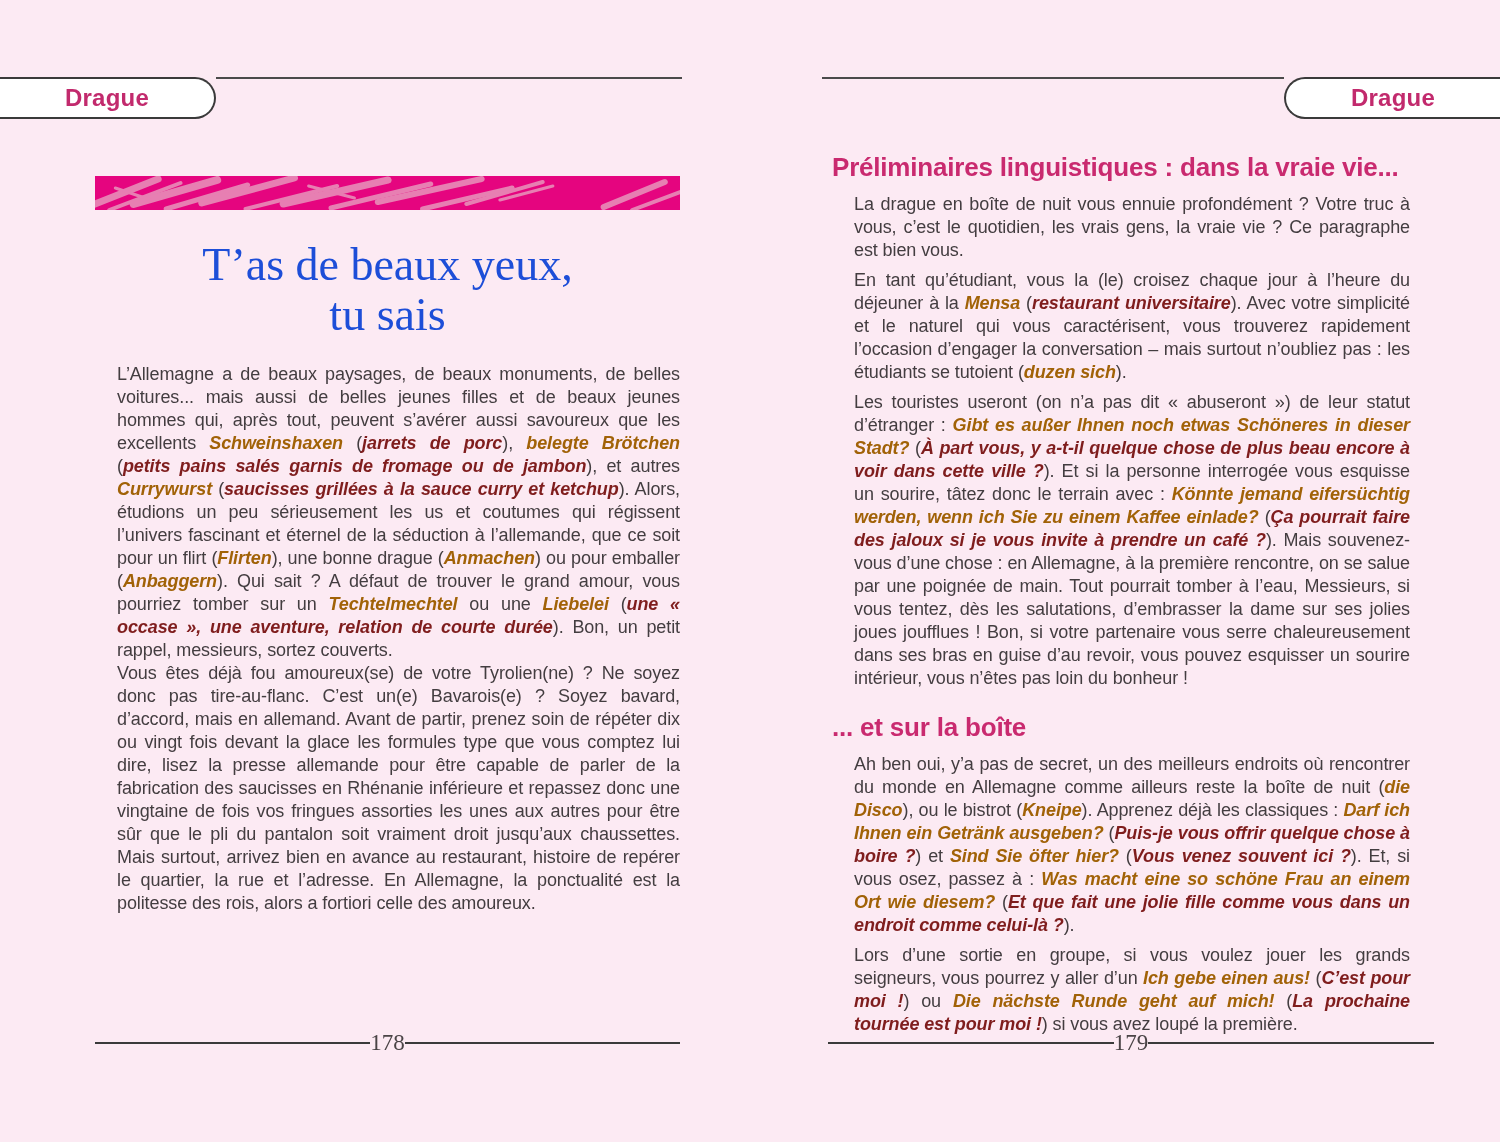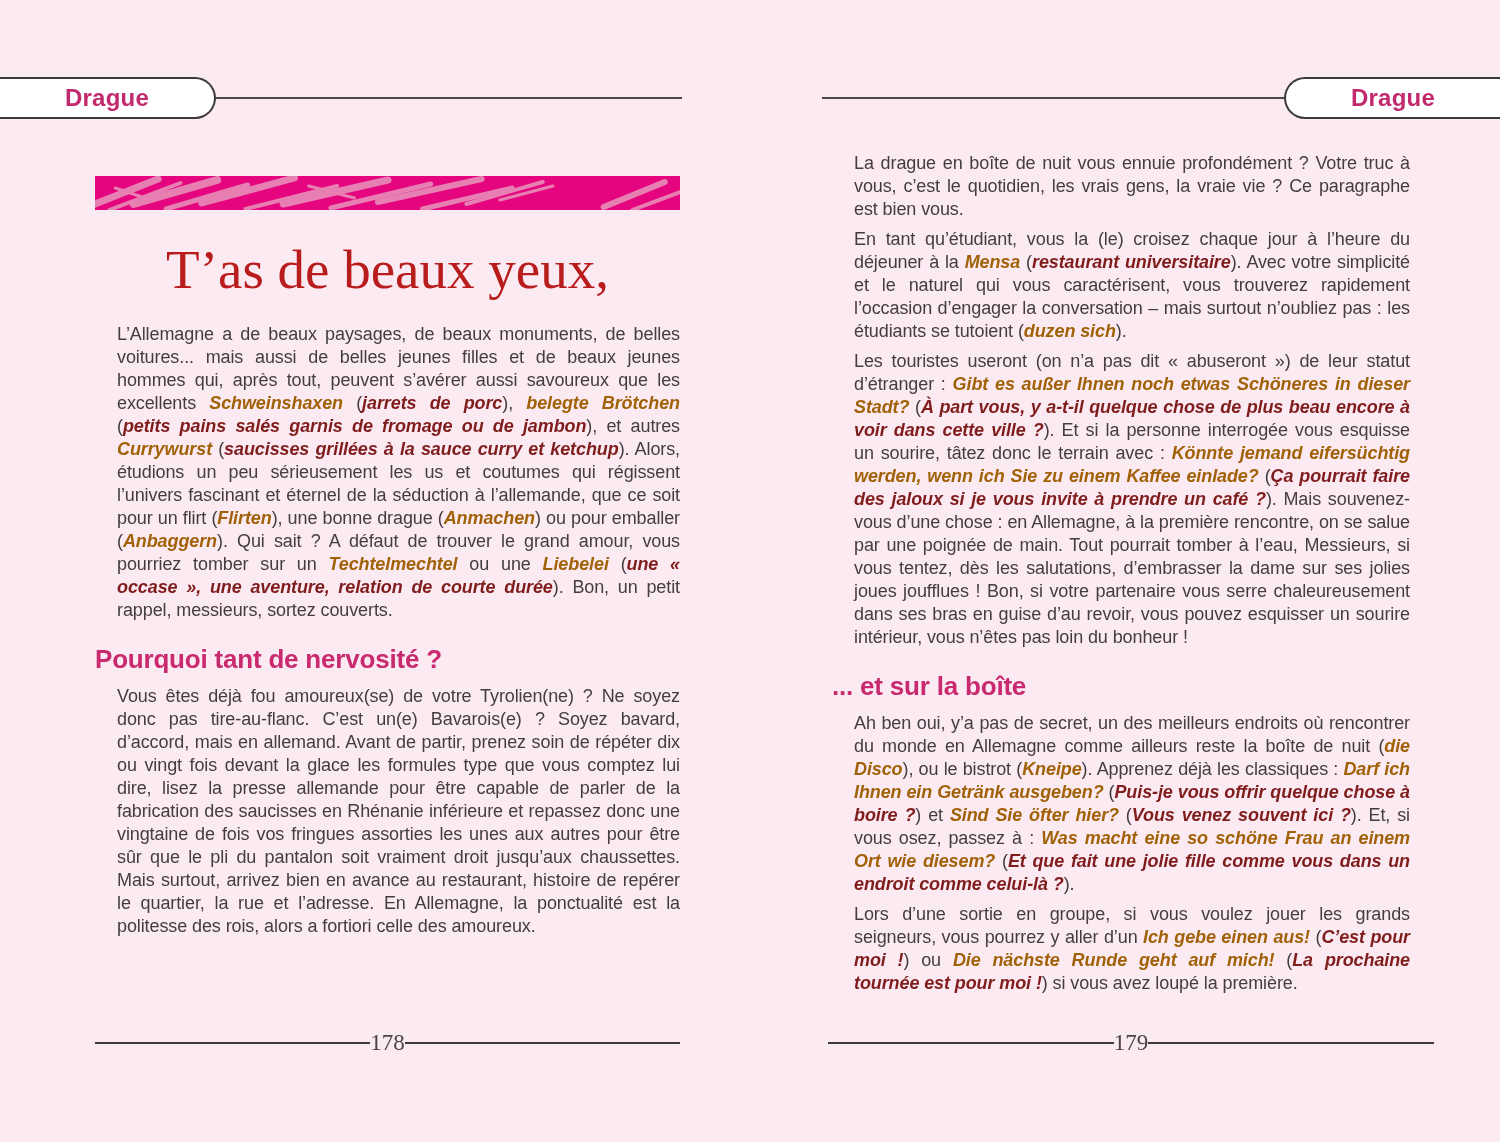--- a/index.html
+++ b/index.html
@@ -9,21 +9,21 @@
     font-family:"Liberation Sans",sans-serif;
     color:#433d40;
     overflow:hidden;
   }
   .spread{position:relative;width:1500px;height:1142px;}
   .page{position:absolute;top:0;width:750px;height:1142px;}
   .page.left{left:0;}
   .page.right{left:750px;}
 
   
-  .hdr{position:absolute;top:77px;display:flex;align-items:center;}
+  .hdr{position:absolute;top:77px;display:flex;}
   .hdr.l{left:0;width:682px;}
   .hdr.r{left:72px;width:678px;}
   .tab{
     box-sizing:border-box;height:42px;width:216px;
     background:#ffffff;border:2px solid #3a3a3a;
     display:flex;align-items:center;justify-content:center;
     font-weight:bold;font-size:24px;color:#c22a6d;letter-spacing:0.2px;
   }
   .tab.l{border-left:none;border-radius:0 21px 21px 0;}
   .tab.r{border-right:none;border-radius:21px 0 0 21px;}
@@ -31,22 +31,22 @@
 
   
   .content-l{position:absolute;left:95px;top:176px;width:585px;}
   .content-r{position:absolute;left:82px;top:152px;width:578px;}
 
   .banner{height:34px;width:100%;}
   .banner svg{display:block;width:100%;height:100%;}
 
   .title{
     font-family:"Liberation Serif","DejaVu Serif",serif;
-    font-weight:normal;color:#b91c1c;
-    font-size:55px;line-height:1.08;text-align:center;
+    font-weight:normal;color:#1d4ed8;
+    font-size:46px;line-height:1.08;text-align:center;
     margin:30px 0 24px 0;
   }
 
   h2.sect{
     font-size:26px;font-weight:bold;color:#c92a6f;
     margin:22px 0 10px 0;letter-spacing:-0.2px;
   }
   h2.sect.first{margin-top:0;}
 
   .body{
@@ -103,25 +103,25 @@
             <line x1="500" y1="31" x2="560" y2="6" stroke-width="6"></line>
             <line x1="528" y1="34" x2="578" y2="15" stroke-width="4"></line>
             <line x1="20" y1="12" x2="55" y2="24" stroke-width="3"></line>
             <line x1="210" y1="10" x2="255" y2="22" stroke-width="3"></line>
           </g>
         </svg>
       </div>
 
       <h1 class="title">
         <span>T’as de beaux yeux,</span><br>
+        <span>tu sais</span>
       </h1>
 
       <div class="body ind"><span>L’Allemagne a de beaux paysages, de beaux monuments, de belles voitures... mais aussi de belles jeunes filles et de beaux jeunes hommes qui, après tout, peuvent s’avérer aussi savoureux que les excellents </span><span class="de">Schweinshaxen</span><span> (</span><span class="tr">jarrets de porc</span><span>), </span><span class="de">belegte Brötchen</span><span> (</span><span class="tr">petits pains salés garnis de fromage ou de jambon</span><span>), et autres </span><span class="de">Currywurst</span><span> (</span><span class="tr">saucisses grillées à la sauce curry et ketchup</span><span>). Alors, étudions un peu sérieusement les us et coutumes qui régissent l’univers fascinant et éternel de la séduction à l’allemande, que ce soit pour un flirt (</span><span class="de">Flirten</span><span>), une bonne drague (</span><span class="de">Anmachen</span><span>) ou pour emballer (</span><span class="de">Anbaggern</span><span>). Qui sait ? A défaut de trouver le grand amour, vous pourriez tomber sur un </span><span class="de">Techtelmechtel</span><span> ou une </span><span class="de">Liebelei</span><span> (</span><span class="tr">une « occase », une aventure, relation de courte durée</span><span>). Bon, un petit rappel, messieurs, sortez couverts.</span></div>
 
-      <h2 class="sect">Pourquoi tant de nervosité ?</h2>
       <div class="body">
           <p class="para"><span>Vous êtes déjà fou amoureux(se) de votre Tyrolien(ne) ? Ne soyez donc pas tire-au-flanc. C’est un(e) Bavarois(e) ? Soyez bavard, d’accord, mais en allemand. Avant de partir, prenez soin de répéter dix ou vingt fois devant la glace les formules type que vous comptez lui dire, lisez la presse allemande pour être capable de parler de la fabrication des saucisses en Rhénanie inférieure et repassez donc une vingtaine de fois vos fringues assorties les unes aux autres pour être sûr que le pli du pantalon soit vraiment droit jusqu’aux chaussettes. Mais surtout, arrivez bien en avance au restaurant, histoire de repérer le quartier, la rue et l’adresse. En Allemagne, la ponctualité est la politesse des rois, alors a fortiori celle des amoureux.</span></p>
         </div>
     </div>
 
     <footer class="footer l">
       <span class="fline"></span>
       <span class="pnum">178</span>
       <span class="fline"></span>
     </footer>
@@ -129,20 +129,21 @@
 
   <section class="page right">
     <header class="hdr r">
       <div class="hrule"></div>
       <div class="tab r">
         <span>Drague</span>
       </div>
     </header>
 
     <div class="content-r">
+      <h2 class="sect first">Préliminaires linguistiques : dans la vraie vie...</h2>
       <div class="body">
           <p class="para"><span>La drague en boîte de nuit vous ennuie profondément ? Votre truc à vous, c’est le quotidien, les vrais gens, la vraie vie ? Ce paragraphe est bien vous.</span></p>
           <p class="para"><span>En tant qu’étudiant, vous la (le) croisez chaque jour à l’heure du déjeuner à la </span><span class="de">Mensa</span><span> (</span><span class="tr">restaurant universitaire</span><span>). Avec votre simplicité et le naturel qui vous caractérisent, vous trouverez rapidement l’occasion d’engager la conversation – mais surtout n’oubliez pas : les étudiants se tutoient (</span><span class="de">duzen sich</span><span>).</span></p>
           <p class="para"><span>Les touristes useront (on n’a pas dit « abuseront ») de leur statut d’étranger : </span><span class="de">Gibt es außer Ihnen noch etwas Schöneres in dieser Stadt?</span><span> (</span><span class="tr">À part vous, y a-t-il quelque chose de plus beau encore à voir dans cette ville ?</span><span>). Et si la personne interrogée vous esquisse un sourire, tâtez donc le terrain avec : </span><span class="de">Könnte jemand eifersüchtig werden, wenn ich Sie zu einem Kaffee einlade?</span><span> (</span><span class="tr">Ça pourrait faire des jaloux si je vous invite à prendre un café ?</span><span>). Mais souvenez-vous d’une chose : en Allemagne, à la première rencontre, on se salue par une poignée de main. Tout pourrait tomber à l’eau, Messieurs, si vous tentez, dès les salutations, d’embrasser la dame sur ses jolies joues joufflues ! Bon, si votre partenaire vous serre chaleureusement dans ses bras en guise d’au revoir, vous pouvez esquisser un sourire intérieur, vous n’êtes pas loin du bonheur !</span></p>
         </div>
 
       <h2 class="sect">... et sur la boîte</h2>
       <div class="body">
           <p class="para"><span>Ah ben oui, y’a pas de secret, un des meilleurs endroits où rencontrer du monde en Allemagne comme ailleurs reste la boîte de nuit (</span><span class="de">die Disco</span><span>), ou le bistrot (</span><span class="de">Kneipe</span><span>). Apprenez déjà les classiques : </span><span class="de">Darf ich Ihnen ein Getränk ausgeben?</span><span> (</span><span class="tr">Puis-je vous offrir quelque chose à boire ?</span><span>) et </span><span class="de">Sind Sie öfter hier?</span><span> (</span><span class="tr">Vous venez souvent ici ?</span><span>). Et, si vous osez, passez à : </span><span class="de">Was macht eine so schöne Frau an einem Ort wie diesem?</span><span> (</span><span class="tr">Et que fait une jolie fille comme vous dans un endroit comme celui-là ?</span><span>).</span></p>
           <p class="para"><span>Lors d’une sortie en groupe, si vous voulez jouer les grands seigneurs, vous pourrez y aller d’un </span><span class="de">Ich gebe einen aus!</span><span> (</span><span class="tr">C’est pour moi !</span><span>) ou </span><span class="de">Die nächste Runde geht auf mich!</span><span> (</span><span class="tr">La prochaine tournée est pour moi !</span><span>) si vous avez loupé la première.</span></p>

